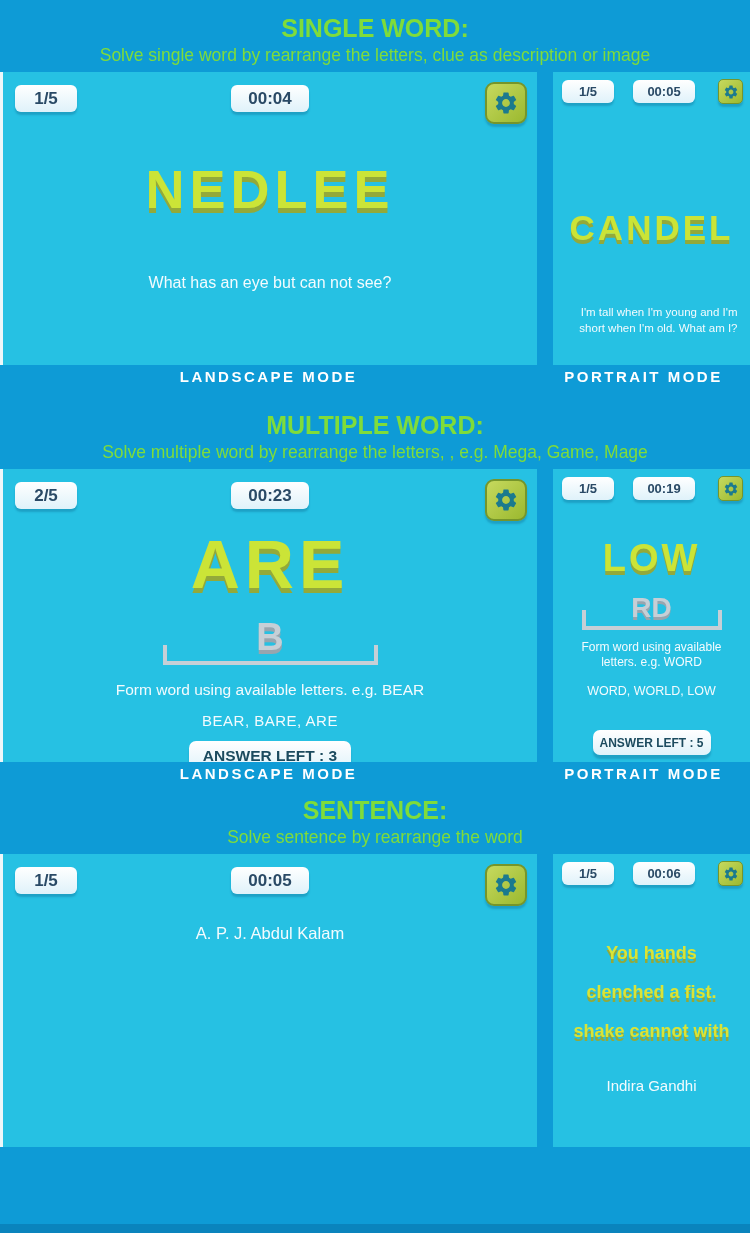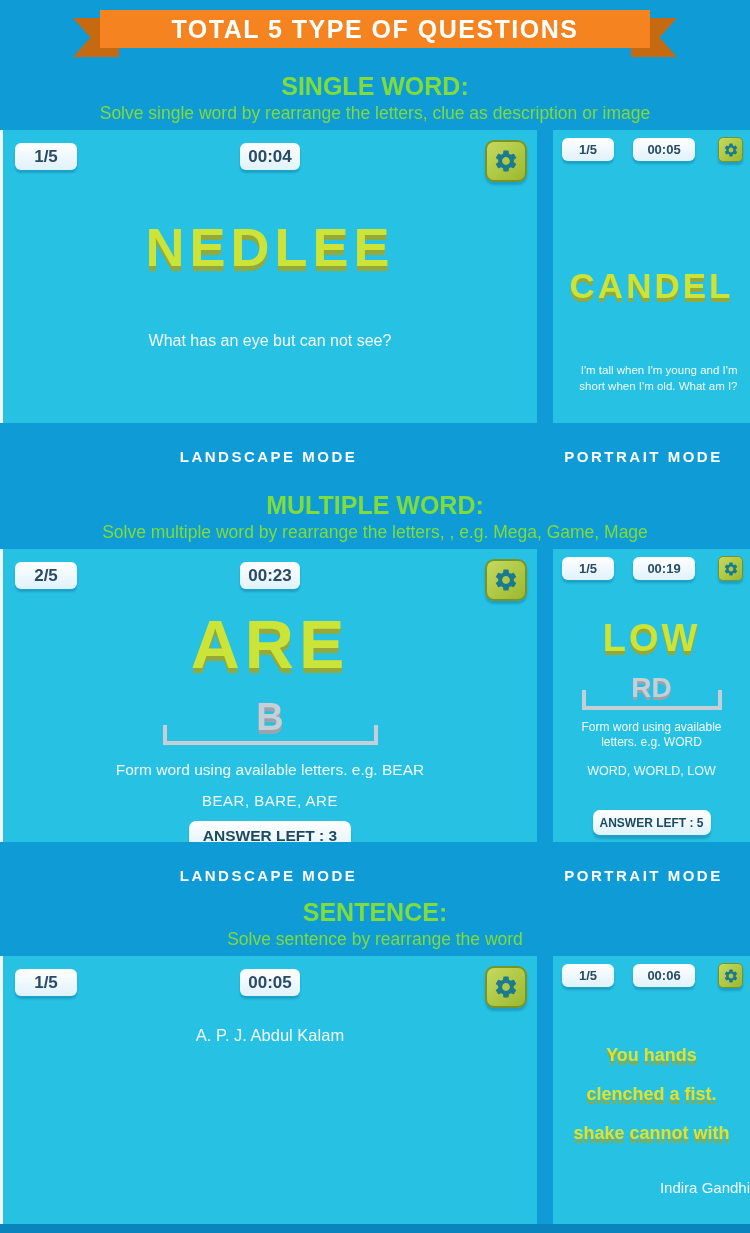--- a/index.html
+++ b/index.html
@@ -19,32 +19,32 @@
   .sec-head{text-align:center;color:#7FDC3A;font-weight:bold;font-size:25px;margin:0;}
   .sec-sub{text-align:center;color:#7FDC3A;font-size:17.5px;margin:2px 0 0 0;}
   .mt14{margin-top:14px;} .mt26{margin-top:26px;} .mt18{margin-top:14px;}
 
   
   .row{display:flex;margin-top:6px;height:293px;}
   .panel{background:#26C1E3;position:relative;overflow:hidden;}
   .lp{width:534px;margin-left:0;border-left:3px solid #EDF7FA;}
   .gap{width:16px;}
   .pp{flex:1;}
-  .labels{display:flex;margin-top:25px;height:17px;}
+  .labels{display:flex;margin-top:3px;height:17px;}
   .labels .l1{width:537px;text-align:center;}
   .labels .l2{flex:1;text-align:center;}
   .labels span{color:#FFFFFF;font-weight:bold;font-size:15px;letter-spacing:2.5px;}
 
   
   .phead{position:relative;height:46px;}
   .badge{position:absolute;border-radius:6px;background:linear-gradient(#FFFFFF,#DFF2FA);
     box-shadow:0 3px 2px rgba(10,90,130,0.30);display:flex;align-items:center;justify-content:center;
     color:#2A4A66;font-weight:bold;}
   .lp .progress{left:12px;top:13px;width:62px;height:27px;font-size:17px;}
-  .lp .timer{left:50%;transform:translateX(-50%);top:13px;width:60px;height:27px;font-size:17px;}
+  .lp .timer{left:50%;transform:translateX(-50%);top:13px;width:78px;height:27px;font-size:17px;}
   .pp .progress{left:9px;top:8px;width:52px;height:23px;font-size:13px;}
   .pp .timer{left:80px;top:8px;width:62px;height:23px;font-size:13px;}
   .gearbtn{position:absolute;border-radius:9px;background:linear-gradient(135deg,#C6D95E,#9BB92F);
     border:2px solid #75952B;box-shadow:0 3px 2px rgba(10,90,130,0.30);
     display:flex;align-items:center;justify-content:center;cursor:pointer;}
   .lp .gearbtn{right:10px;top:10px;width:38px;height:38px;}
   .pp .gearbtn{right:7px;top:7px;width:23px;height:23px;border-radius:5px;border-width:1px;}
   .lp .gearbtn svg{width:26px;height:26px;} .pp .gearbtn svg{width:16px;height:16px;}
 
   
@@ -81,44 +81,37 @@
     color:#1C4B5F;font-weight:bold;cursor:pointer;}
   .s2 .lp .ansbtn{margin-top:12px;width:162px;height:29px;font-size:15.5px;}
   .s2 .pp .ansbtn{margin-top:32px;width:118px;height:25px;font-size:12px;}
 
   
   .sentence{text-align:center;color:#D9E437;font-weight:bold;text-shadow:0 4px 0 #93A93A;}
   .s3 .lp .sentence{margin:26px auto 0 auto;font-size:30px;line-height:43px;max-width:470px;letter-spacing:1px;}
   .s3 .pp .sentence{margin:34px auto 0 auto;font-size:18px;line-height:39px;max-width:165px;}
   .author{text-align:center;color:#F3FBFE;}
   .s3 .lp .author{margin-top:24px;font-size:16.5px;}
-  .s3 .pp .author{margin-top:26px;font-size:15px;text-align:right;}
+  .s3 .pp .author{margin-top:26px;font-size:15px;}
 
   .bottom-strip{position:absolute;left:0;right:0;bottom:0;height:9px;background:#0A84BD;}
 </style>
 </head>
 <body>
 
 <svg width="0" height="0" style="position:absolute">
   <defs>
     <symbol id="gear" viewBox="0 0 24 24">
       <path fill="#1B7A8E" d="M19.14 12.94c.04-.3.06-.61.06-.94 0-.32-.02-.64-.07-.94l2.03-1.58a.49.49 0 0 0 .12-.61l-1.92-3.32a.49.49 0 0 0-.59-.22l-2.39.96c-.5-.38-1.03-.7-1.62-.94l-.36-2.54a.48.48 0 0 0-.48-.41h-3.84c-.24 0-.43.17-.47.41l-.36 2.54c-.59.24-1.13.57-1.62.94l-2.39-.96a.49.49 0 0 0-.59.22L2.74 8.87c-.12.21-.08.47.12.61l2.03 1.58c-.05.3-.09.63-.09.94s.02.64.07.94l-2.03 1.58a.49.49 0 0 0-.12.61l1.92 3.32c.12.22.37.29.59.22l2.39-.96c.5.38 1.03.7 1.62.94l.36 2.54c.05.24.24.41.48.41h3.84c.24 0 .44-.17.47-.41l.36-2.54c.59-.24 1.13-.56 1.62-.94l2.39.96c.22.08.47 0 .59-.22l1.92-3.32c.12-.22.07-.47-.12-.61l-2.01-1.58zM12 15.6c-1.98 0-3.6-1.62-3.6-3.6s1.62-3.6 3.6-3.6 3.6 1.62 3.6 3.6-1.62 3.6-3.6 3.6z"></path>
     </symbol>
   </defs>
 </svg>
 
 <div class="page">
 
-  <div class="banner">
-    <div class="tail left"></div>
-    <div class="tail right"></div>
-    <div class="bar">
-      <span>TOTAL 5 TYPE OF QUESTIONS</span>
-    </div>
-  </div>
 
   <div class="qsection s1">
     <h2 class="sec-head mt14">SINGLE WORD:</h2>
     <p class="sec-sub">Solve single word by rearrange the letters, clue as description or image</p>
     <div class="row">
       <div class="panel lp">
         <div class="phead">
           <div class="badge progress">1/5</div>
           <div class="badge timer">00:04</div>
           <div class="gearbtn">

